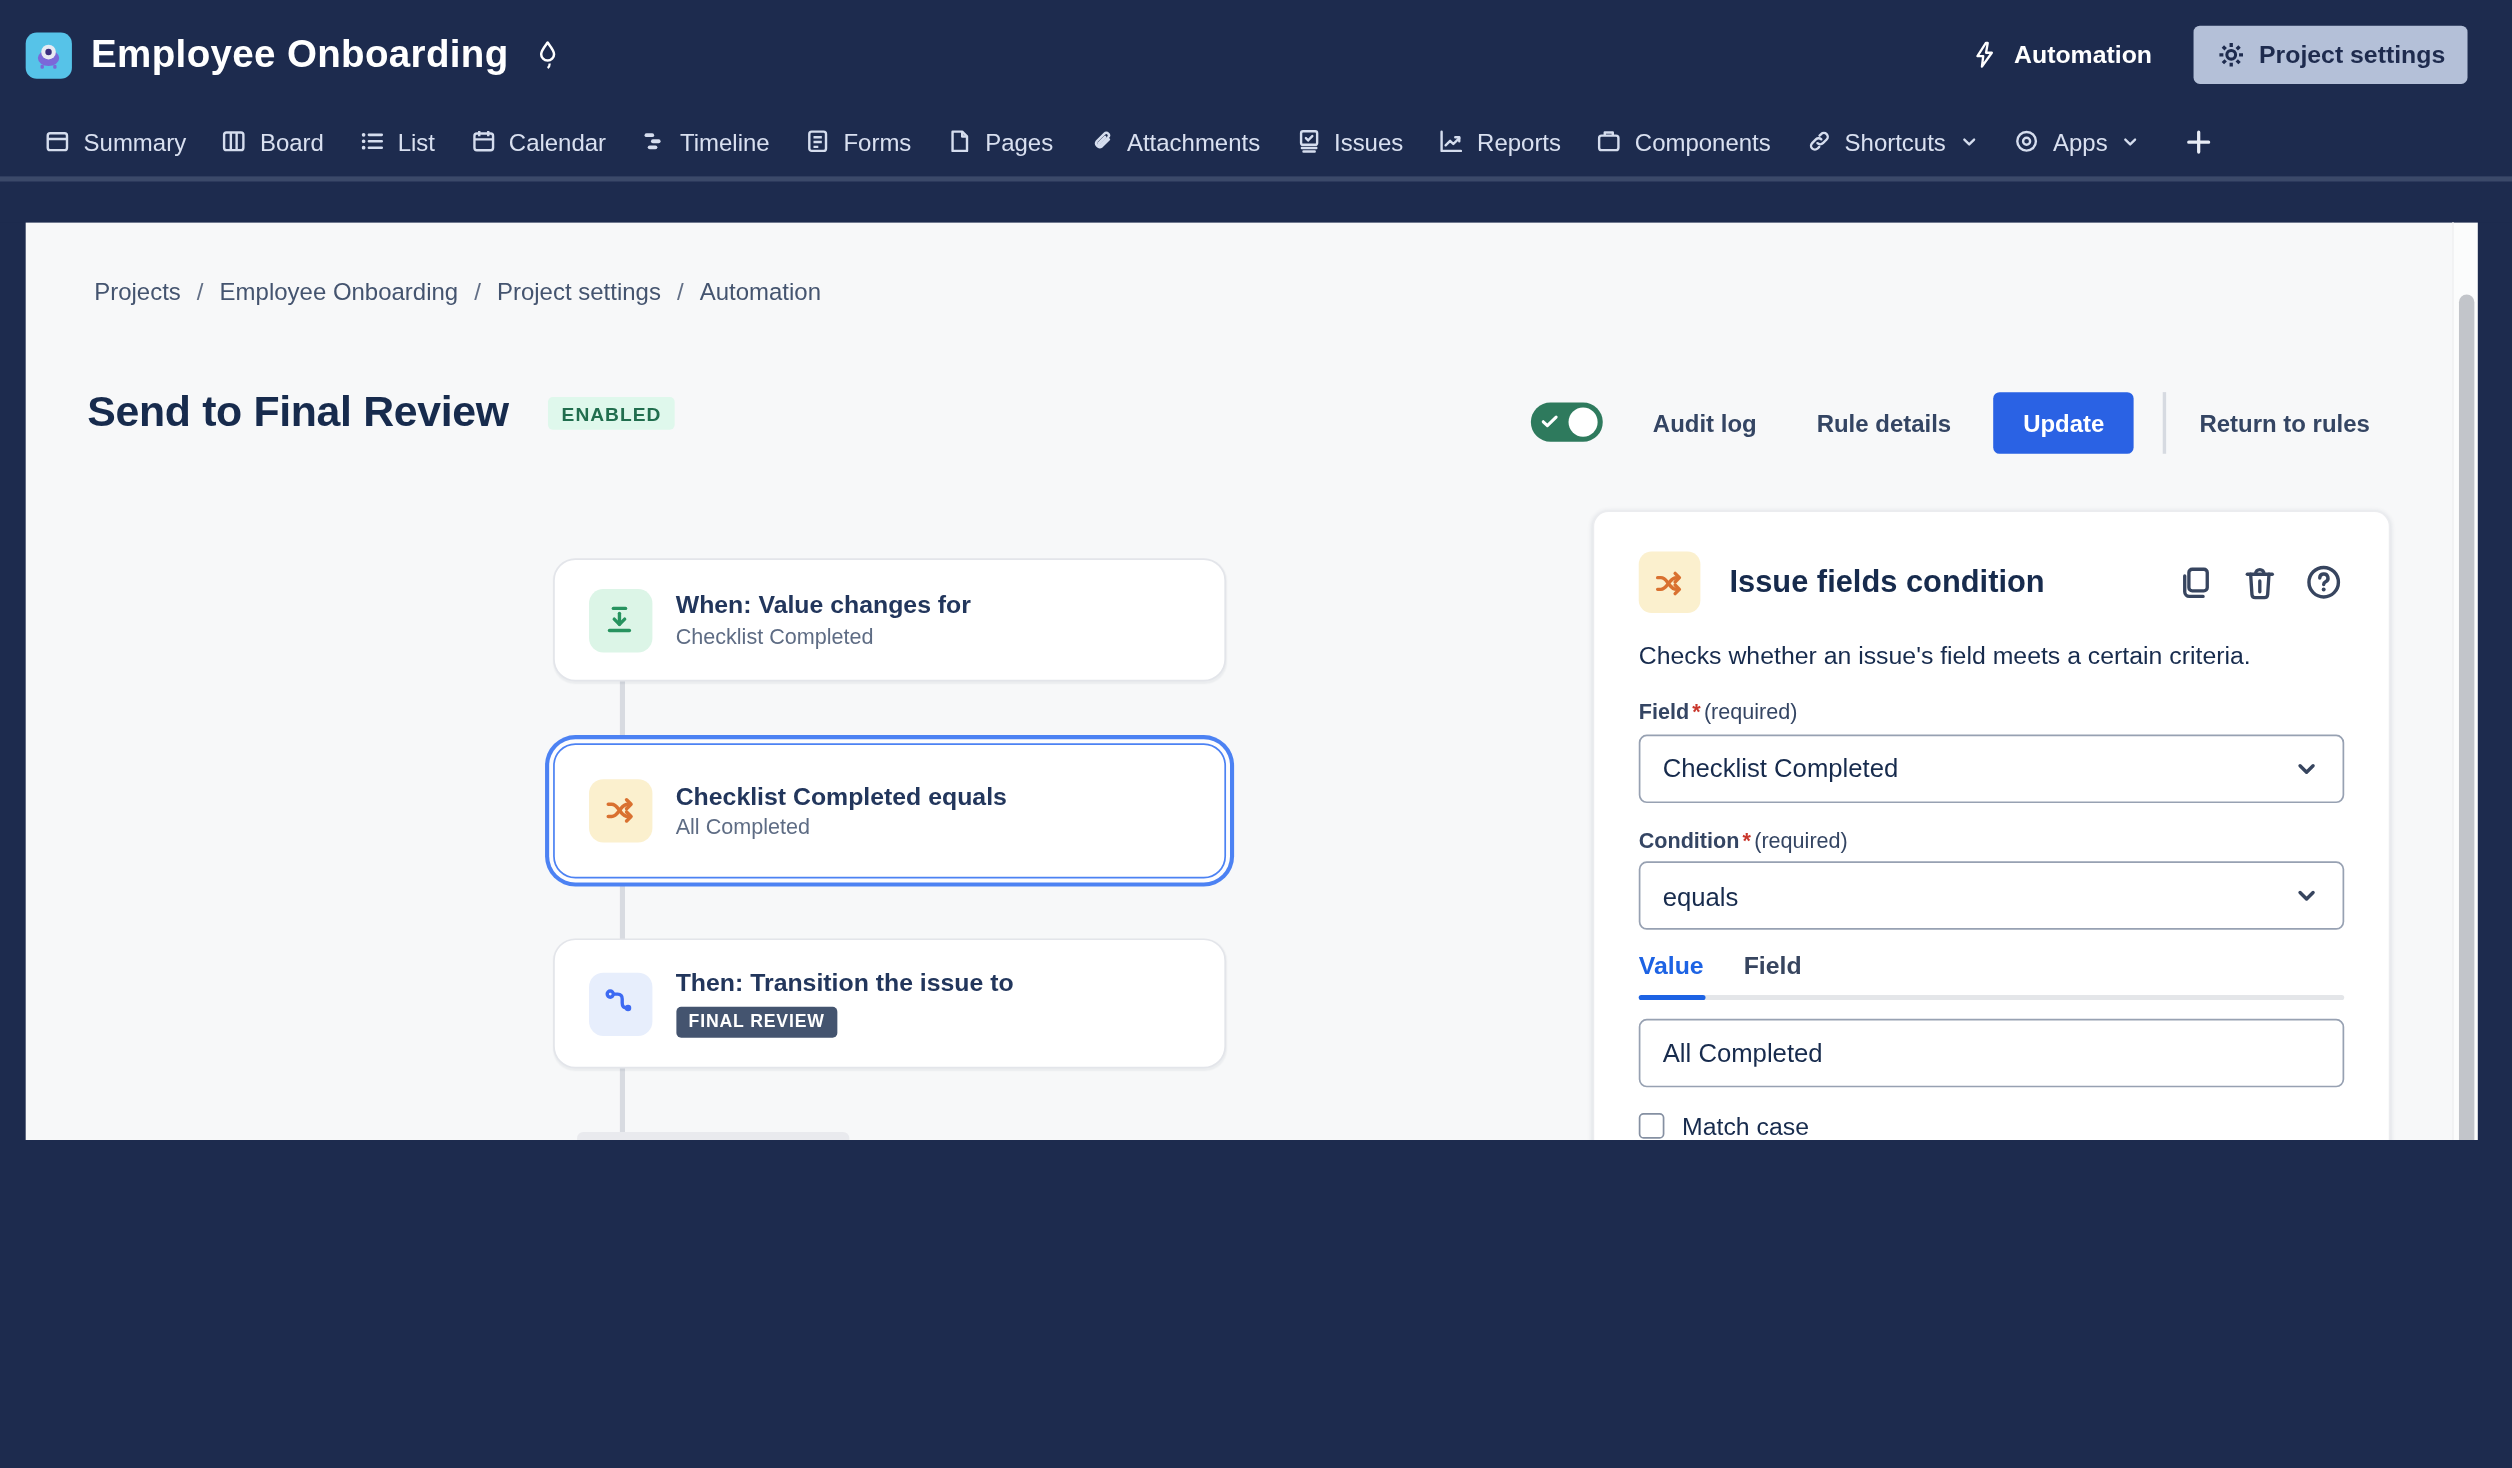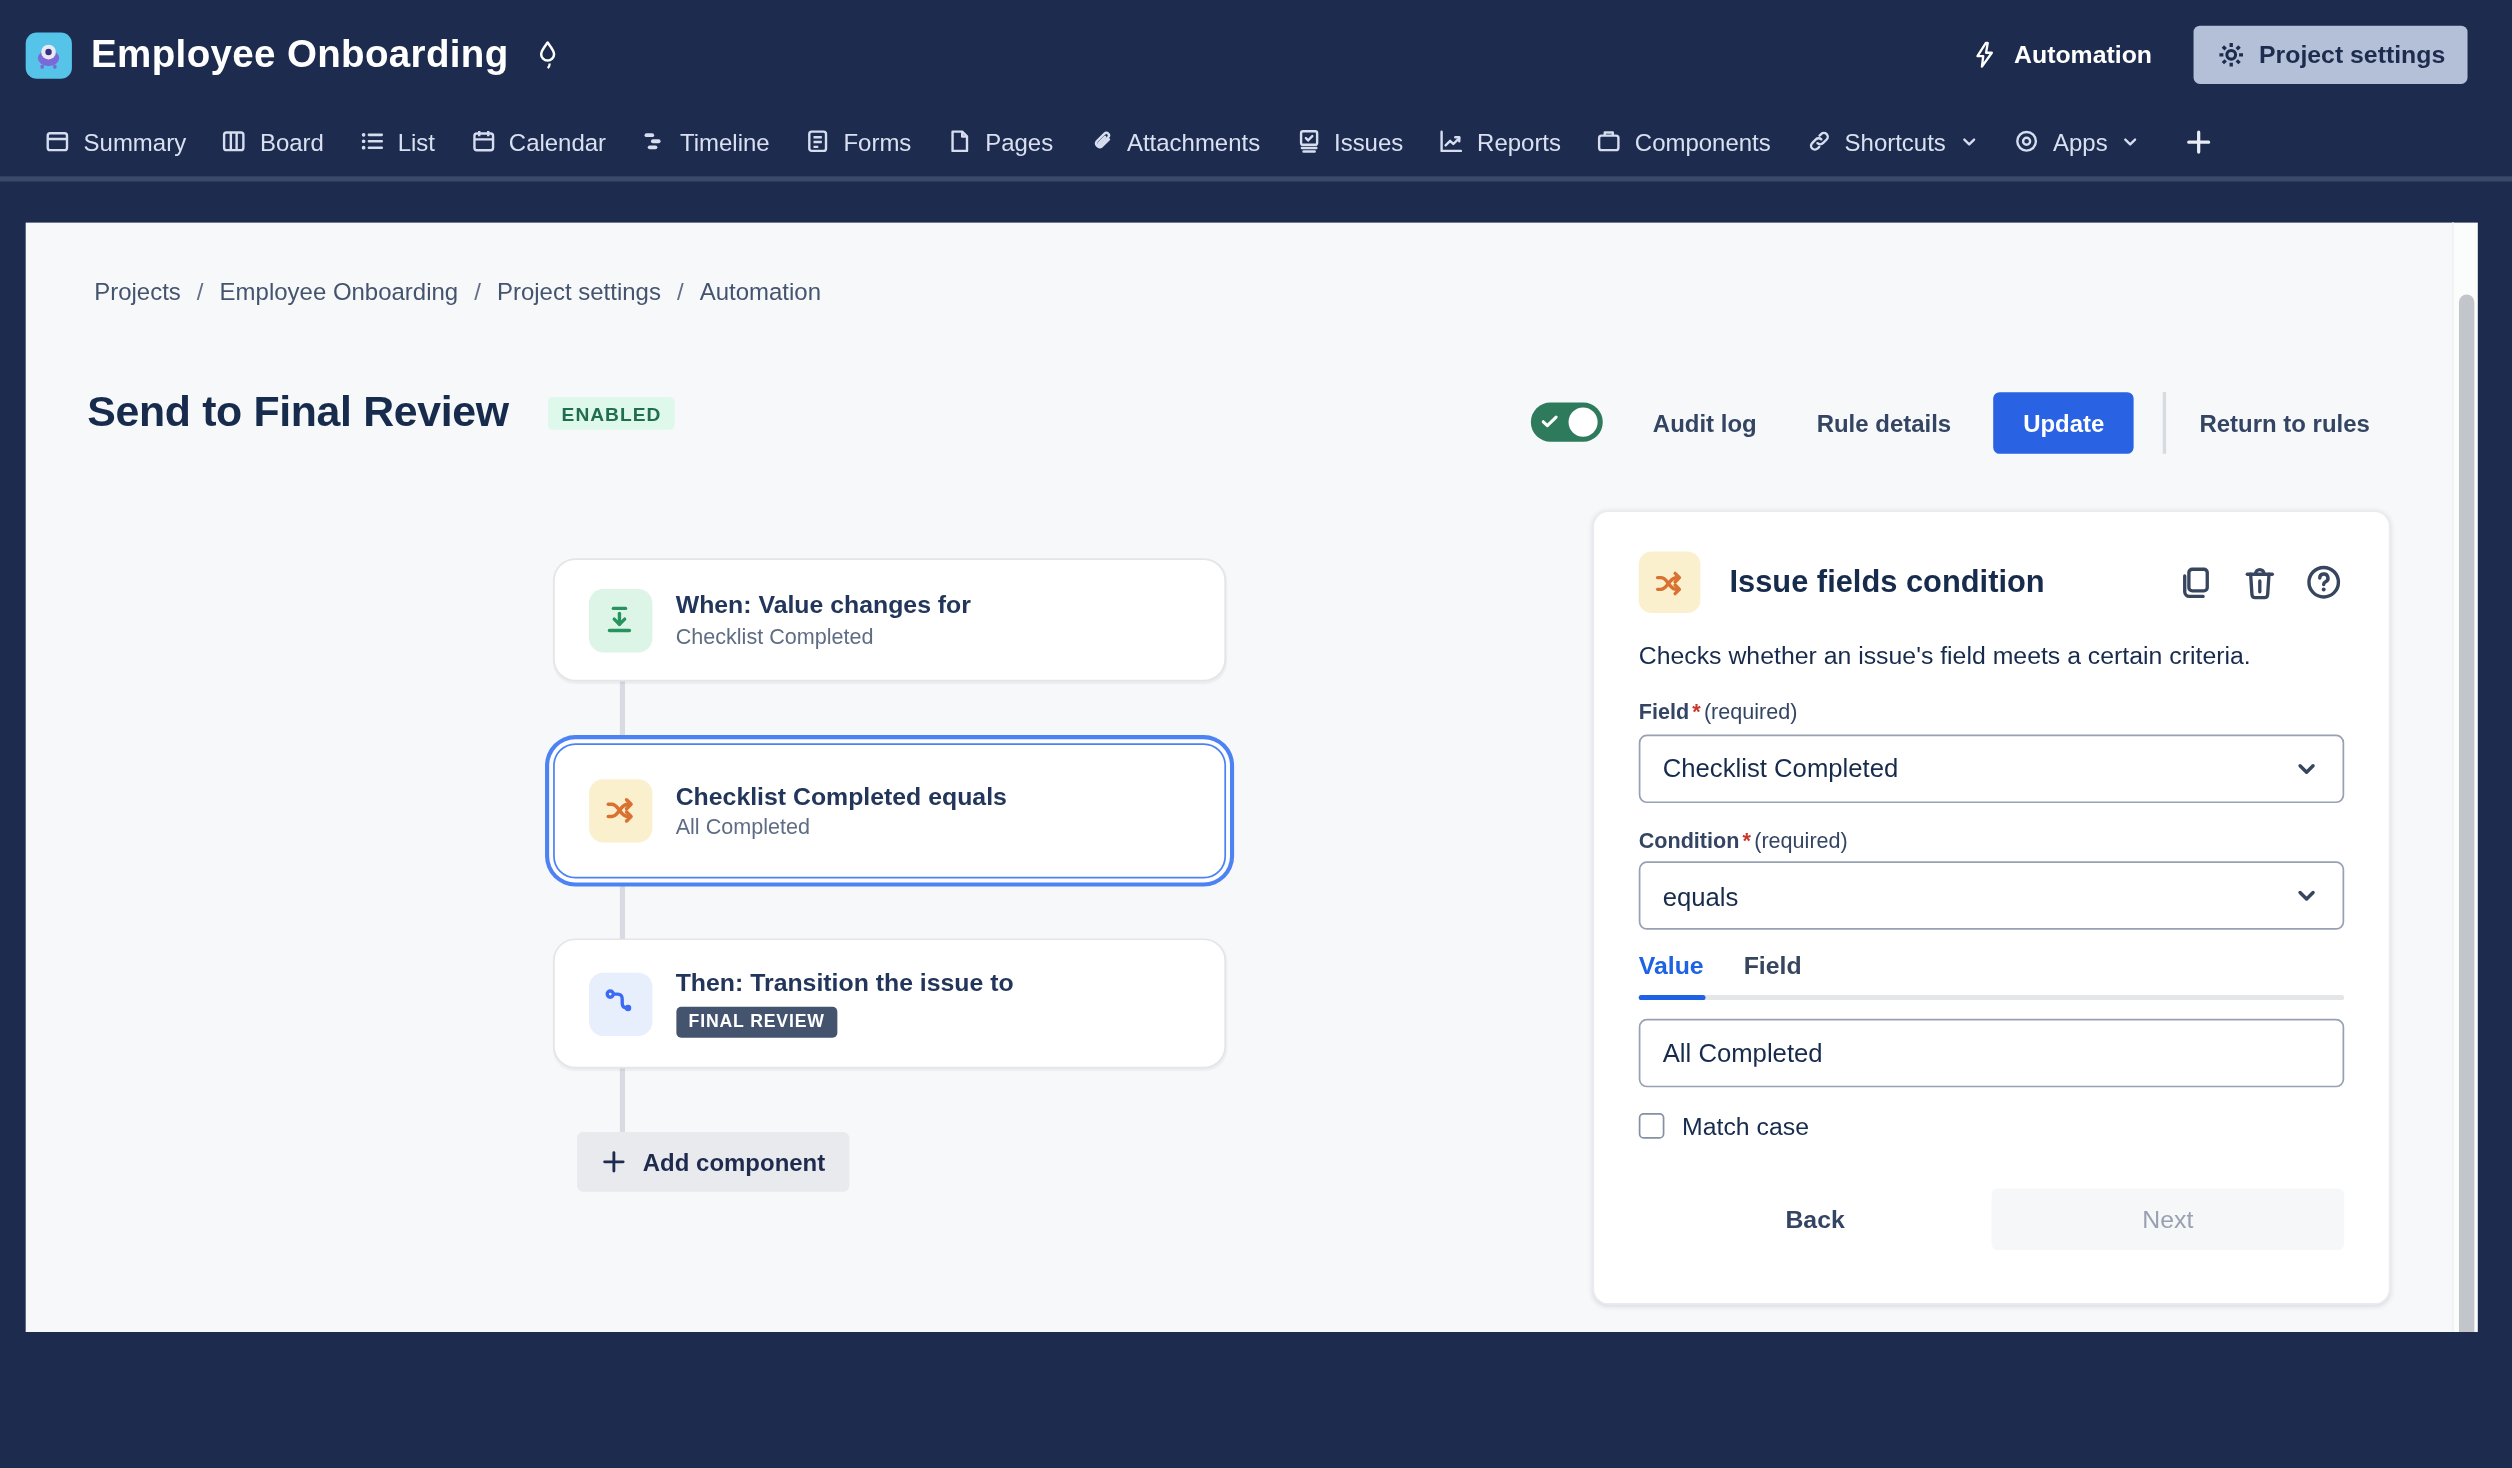--- a/index.html
+++ b/index.html
@@ -1,18 +1,18 @@
 <!DOCTYPE html>
 <html style="font-size:15px"><head>
 <meta charset="utf-8">
 <style>
   * { margin:0; padding:0; box-sizing:border-box; }
   html,body { width:2512px; height:1468px; overflow:hidden; background:#1D2B4E; }
   body { font-family:"Liberation Sans", sans-serif; }
-  .viewport { width:2512px; height:1332px; overflow:hidden; position:relative; }
+  .viewport { width:2512px; height:1140px; overflow:hidden; position:relative; }
   .scale { width:1467px; height:857px; transform:scale(1.71237); transform-origin:0 0; position:relative; }
 
   
   .header { position:absolute; top:0; left:0; width:1467px; height:130px; background:#1D2B4E; }
   .header-band { position:absolute; top:103px; left:0; width:100%; height:2.8px; background:#3B4969; }
   .hrow1 { position:absolute; top:0; left:0; width:100%; height:64px; display:flex; align-items:center; padding:0 26px 0 15px; }
   .avatar { width:27px; height:27px; border-radius:6.5px; background:#56C3E8; display:flex; align-items:center; justify-content:center; flex:0 0 auto; }
   .proj-title { color:#fff; font-size:22.5px; font-weight:bold; margin-left:11.2px; letter-spacing:0.2px; }
   .style-btn { margin-left:13px; display:flex; align-items:center; }
   .hrow1-right { margin-left:auto; display:flex; align-items:center; gap:24px; }

